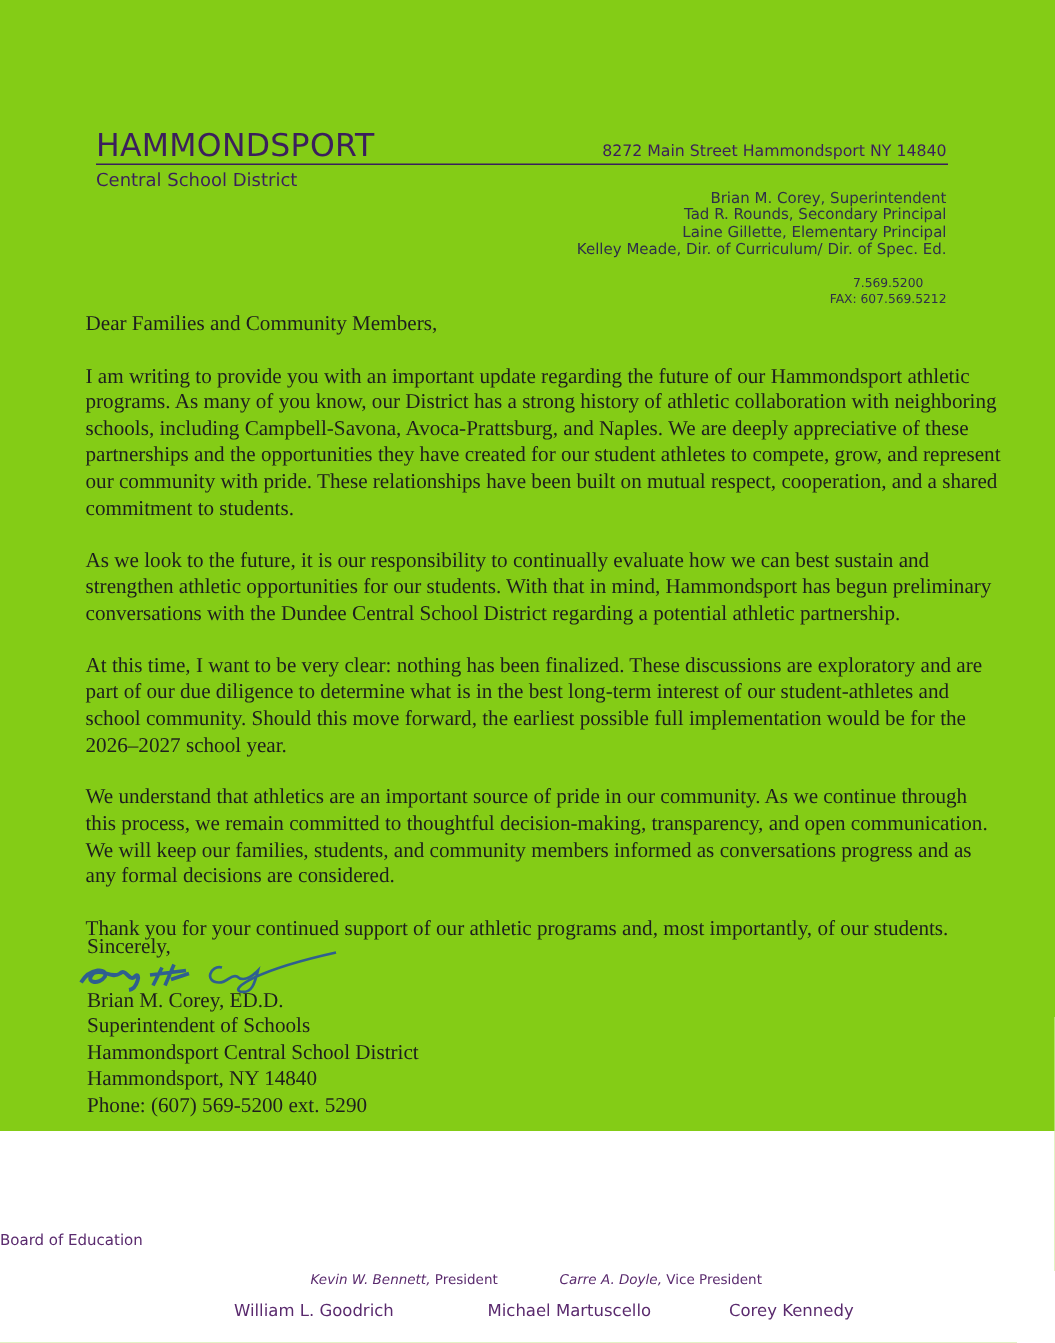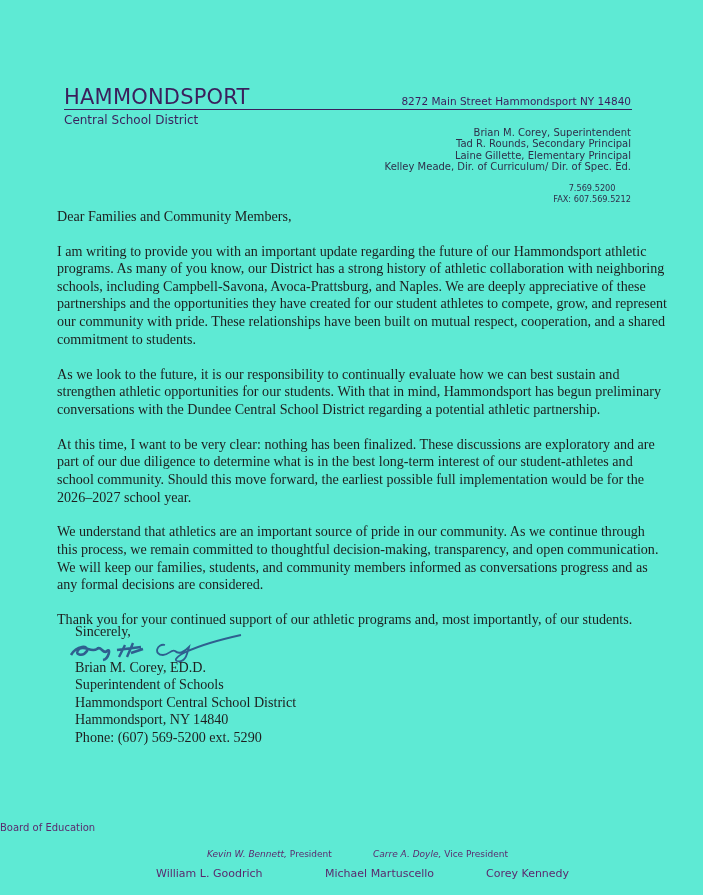--- a/index.html
+++ b/index.html
@@ -1,17 +1,17 @@
 <!DOCTYPE html>
 <html><head>
   <meta charset="utf-8">
   <style>
     html, body { margin: 0; padding: 0; background: #ffffff; }
     body { width: 703px; height: 895px; position: relative; overflow: hidden; }
-    .page { position: absolute; left: 0; top: 0; width: 703px; height: 895px; background: #5eead4; }
+    .page { position: absolute; left: 0; top: 0; width: 703px; height: 754px; background: #84cc16; }
 
     .brand-title {
       position: absolute; left: 64px; top: 84px;
       font-family: "DejaVu Sans", sans-serif; font-size: 21px; color: #3b1f5c;
       letter-spacing: 0.2px; line-height: 26px;
     }
     .header-rule {
       position: absolute; left: 64px; top: 109px; width: 568px; height: 1px; background: #3b1f5c;
     }
     .brand-sub {
@@ -32,21 +32,21 @@
     }
 
     .letter {
       position: absolute; left: 57px; top: 208px; width: 610px;
       font-family: "Liberation Serif", serif; font-size: 14.1px; color: #1e1e1e; line-height: 17.6px;
     }
     .letter p { margin: 0 0 17.4px 0; }
     .salutation { margin-bottom: 17px !important; }
 
     .closing {
-      position: absolute; left: 75px; top: 623px;
+      position: absolute; left: 58px; top: 623px;
       font-family: "Liberation Serif", serif; font-size: 14.1px; color: #1e1e1e; line-height: 17.6px;
     }
     .sig-line { height: 18px; }
     .signature-svg { position: absolute; left: -8px; top: 10px; }
 
     .board {
       position: absolute; left: 0; top: 822px; width: 703px;
       font-family: "DejaVu Sans", sans-serif; color: #5a2a6e;
     }
     .board-title { position: absolute; left: 0; width: 703px; top: 0; font-size: 10px; }

